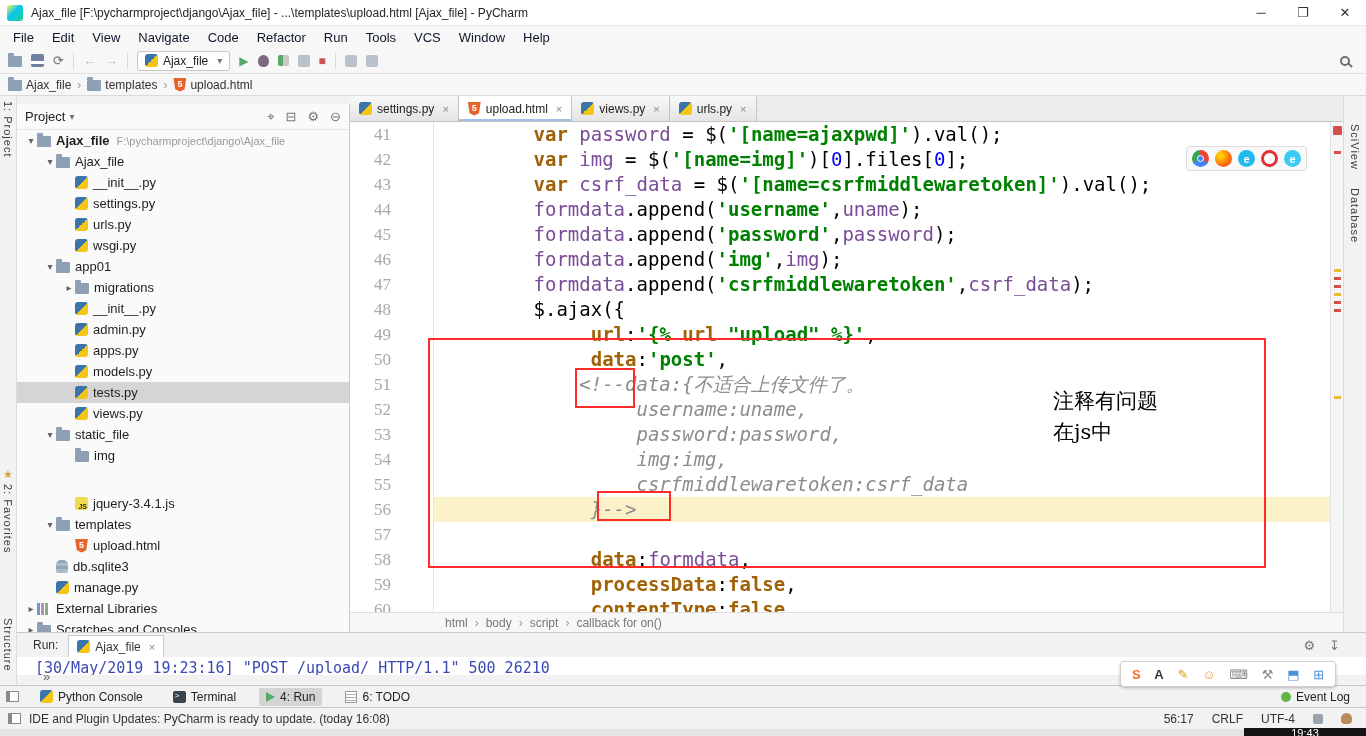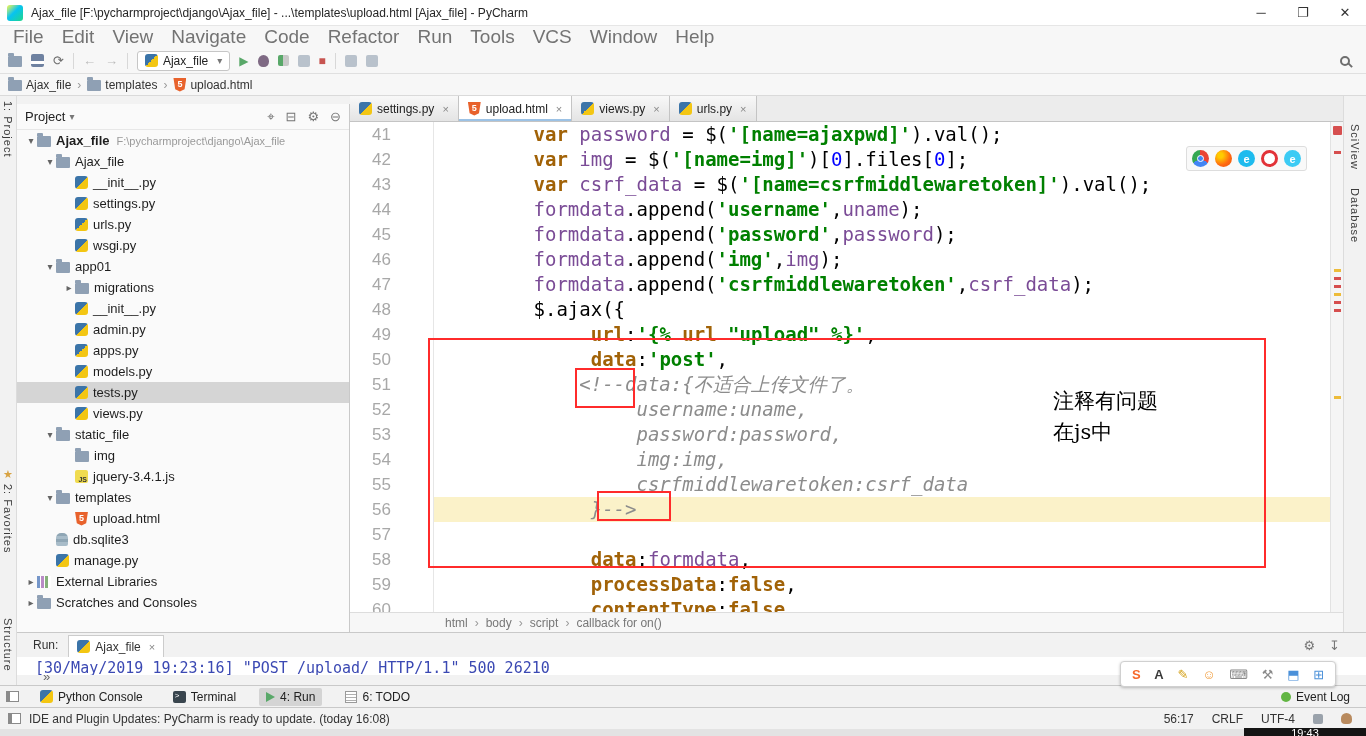--- a/index.html
+++ b/index.html
@@ -6,21 +6,21 @@
   html,body { width:1366px; height:736px; overflow:hidden; background:#fff; }
   #root { position:relative; width:1366px; height:736px; font-family:"Liberation Sans",sans-serif; background:#f2f2f2; color:#1e1e1e; overflow:hidden; }
 
   
   .titlebar { position:absolute; left:0; top:0; width:100%; height:26px; background:#fff; border-bottom:1px solid #e6e6e6; display:flex; align-items:center; }
   .pc-logo { width:16px; height:16px; margin:0 8px 0 7px; border-radius:3px; background:linear-gradient(135deg,#fcf84a 0%,#07c3f2 45%,#21d789 100%); }
   .title-text { font-size:12px; color:#262626; white-space:nowrap; }
   .win-controls { margin-left:auto; display:flex; height:26px; }
   .win-btn { width:42px; display:flex; align-items:center; justify-content:center; font-size:13px; color:#333; }
   .menubar { position:absolute; left:0; top:26px; width:100%; height:22px; background:#f7f7f7; display:flex; align-items:center; padding-left:4px; }
-  .menu-item { padding:0 9px; font-size:19px; color:#737373; }
+  .menu-item { padding:0 9px; font-size:13px; color:#0f172a; }
   .toolbar { position:absolute; left:0; top:48px; width:100%; height:26px; background:#f7f7f7; border-bottom:1px solid #e0e0e0; display:flex; align-items:center; gap:9px; padding-left:8px; font-size:13px; color:#666; }
   .tsep { width:1px; height:16px; background:#d8d8d8; }
   .combo { display:flex; align-items:center; gap:5px; border:1px solid #c6c6c6; background:#fff; border-radius:3px; height:20px; padding:0 7px; font-size:12px; color:#222; }
   .glyph-green { color:#59a869; font-size:12px; }
   .glyph-red { color:#c75450; font-size:12px; }
   .glyph-dim { color:#bbb; font-size:13px; }
   .i-save { width:13px; height:13px; border-radius:2px; background:linear-gradient(#6e81a0 55%, #fff 55%, #fff 80%, #6e81a0 80%); }
   .i-bug { width:11px; height:12px; border-radius:50% 50% 45% 45%; background:#7f6a84; }
   .i-cov { width:11px; height:11px; border-radius:2px; background:linear-gradient(90deg,#59a869 50%,#c9c9c9 50%); }
   .i-generic { width:12px; height:12px; border-radius:2px; background:#b9c2cc; }
@@ -70,21 +70,21 @@
   .i-hector { width:11px; height:11px; border-radius:50% 50% 4px 4px; background:#b88a5e; }
   .i-switcher { width:13px; height:11px; border:1px solid #8a8a8a; background:linear-gradient(90deg,#8a8a8a 0 3px,#fff 3px); }
 
   
   .editor { position:absolute; left:350px; top:96px; width:993px; height:536px; background:#fff; }
   .tabs { height:26px; background:#ececec; border-bottom:1px solid #c4c4c4; display:flex; align-items:stretch; }
   .tab { display:flex; align-items:center; gap:5px; padding:0 9px; font-size:12px; color:#222; border-right:1px solid #c4c4c4; background:linear-gradient(#f8f8f8,#e4e4e4); }
   .tab.active { background:#fff; box-shadow:inset 0 -2px 0 #9cc2e5; }
   .tab-close { color:#888; font-size:11px; margin-left:3px; }
   .editor-body { position:absolute; left:0; top:26px; right:13px; bottom:20px; display:flex; overflow:hidden; }
-  .gutter { width:84px; background:#fff; border-right:1px solid #e6e6e6; font-family:Liberation Sans, sans-serif; font-size:17px; color:#a8a8a8; text-align:right; padding-right:42px; flex:none; }
+  .gutter { width:84px; background:#fff; border-right:1px solid #e6e6e6; font-family:Liberation Serif, serif; font-size:17px; color:#a8a8a8; text-align:right; padding-right:42px; flex:none; }
   .gnum { height:25px; line-height:25px; }
   .code-pane { flex:1; font-family:"DejaVu Sans Mono",monospace; font-size:19px; overflow:hidden; }
   .cl { height:25px; line-height:25px; white-space:pre; padding-left:8px; }
   .cl.caret { background:#fbf2c9; }
   .k { color:#a16207; font-weight:bold; }
   .s { color:#008000; font-weight:bold; }
   .v { color:#7a4b96; }
   .d { color:#0000ff; }
   .c { color:#8c8c8c; font-style:italic; }
   .p { color:#000; }
@@ -293,21 +293,21 @@
         <div class="tree-row" style="padding-left: 27px;">
           <span class="arrow">▾</span>
           <span class="i i-folder"></span>
           <span class="tree-label">static_file</span>
         </div>
         <div class="tree-row" style="padding-left: 46px;">
           <span class="arrow"></span>
           <span class="i i-folder"></span>
           <span class="tree-label">img</span>
         </div>
-        <div class="tree-row" style="padding-left: 46px;">
+        <div class="tree-row" style="padding-left: 46px; margin-top: 27px;">
           <span class="arrow"></span>
           <span class="i i-js"></span>
           <span class="tree-label">jquery-3.4.1.js</span>
         </div>
         <div class="tree-row" style="padding-left: 27px;">
           <span class="arrow">▾</span>
           <span class="i i-folder"></span>
           <span class="tree-label">templates</span>
         </div>
         <div class="tree-row" style="padding-left: 46px;">

